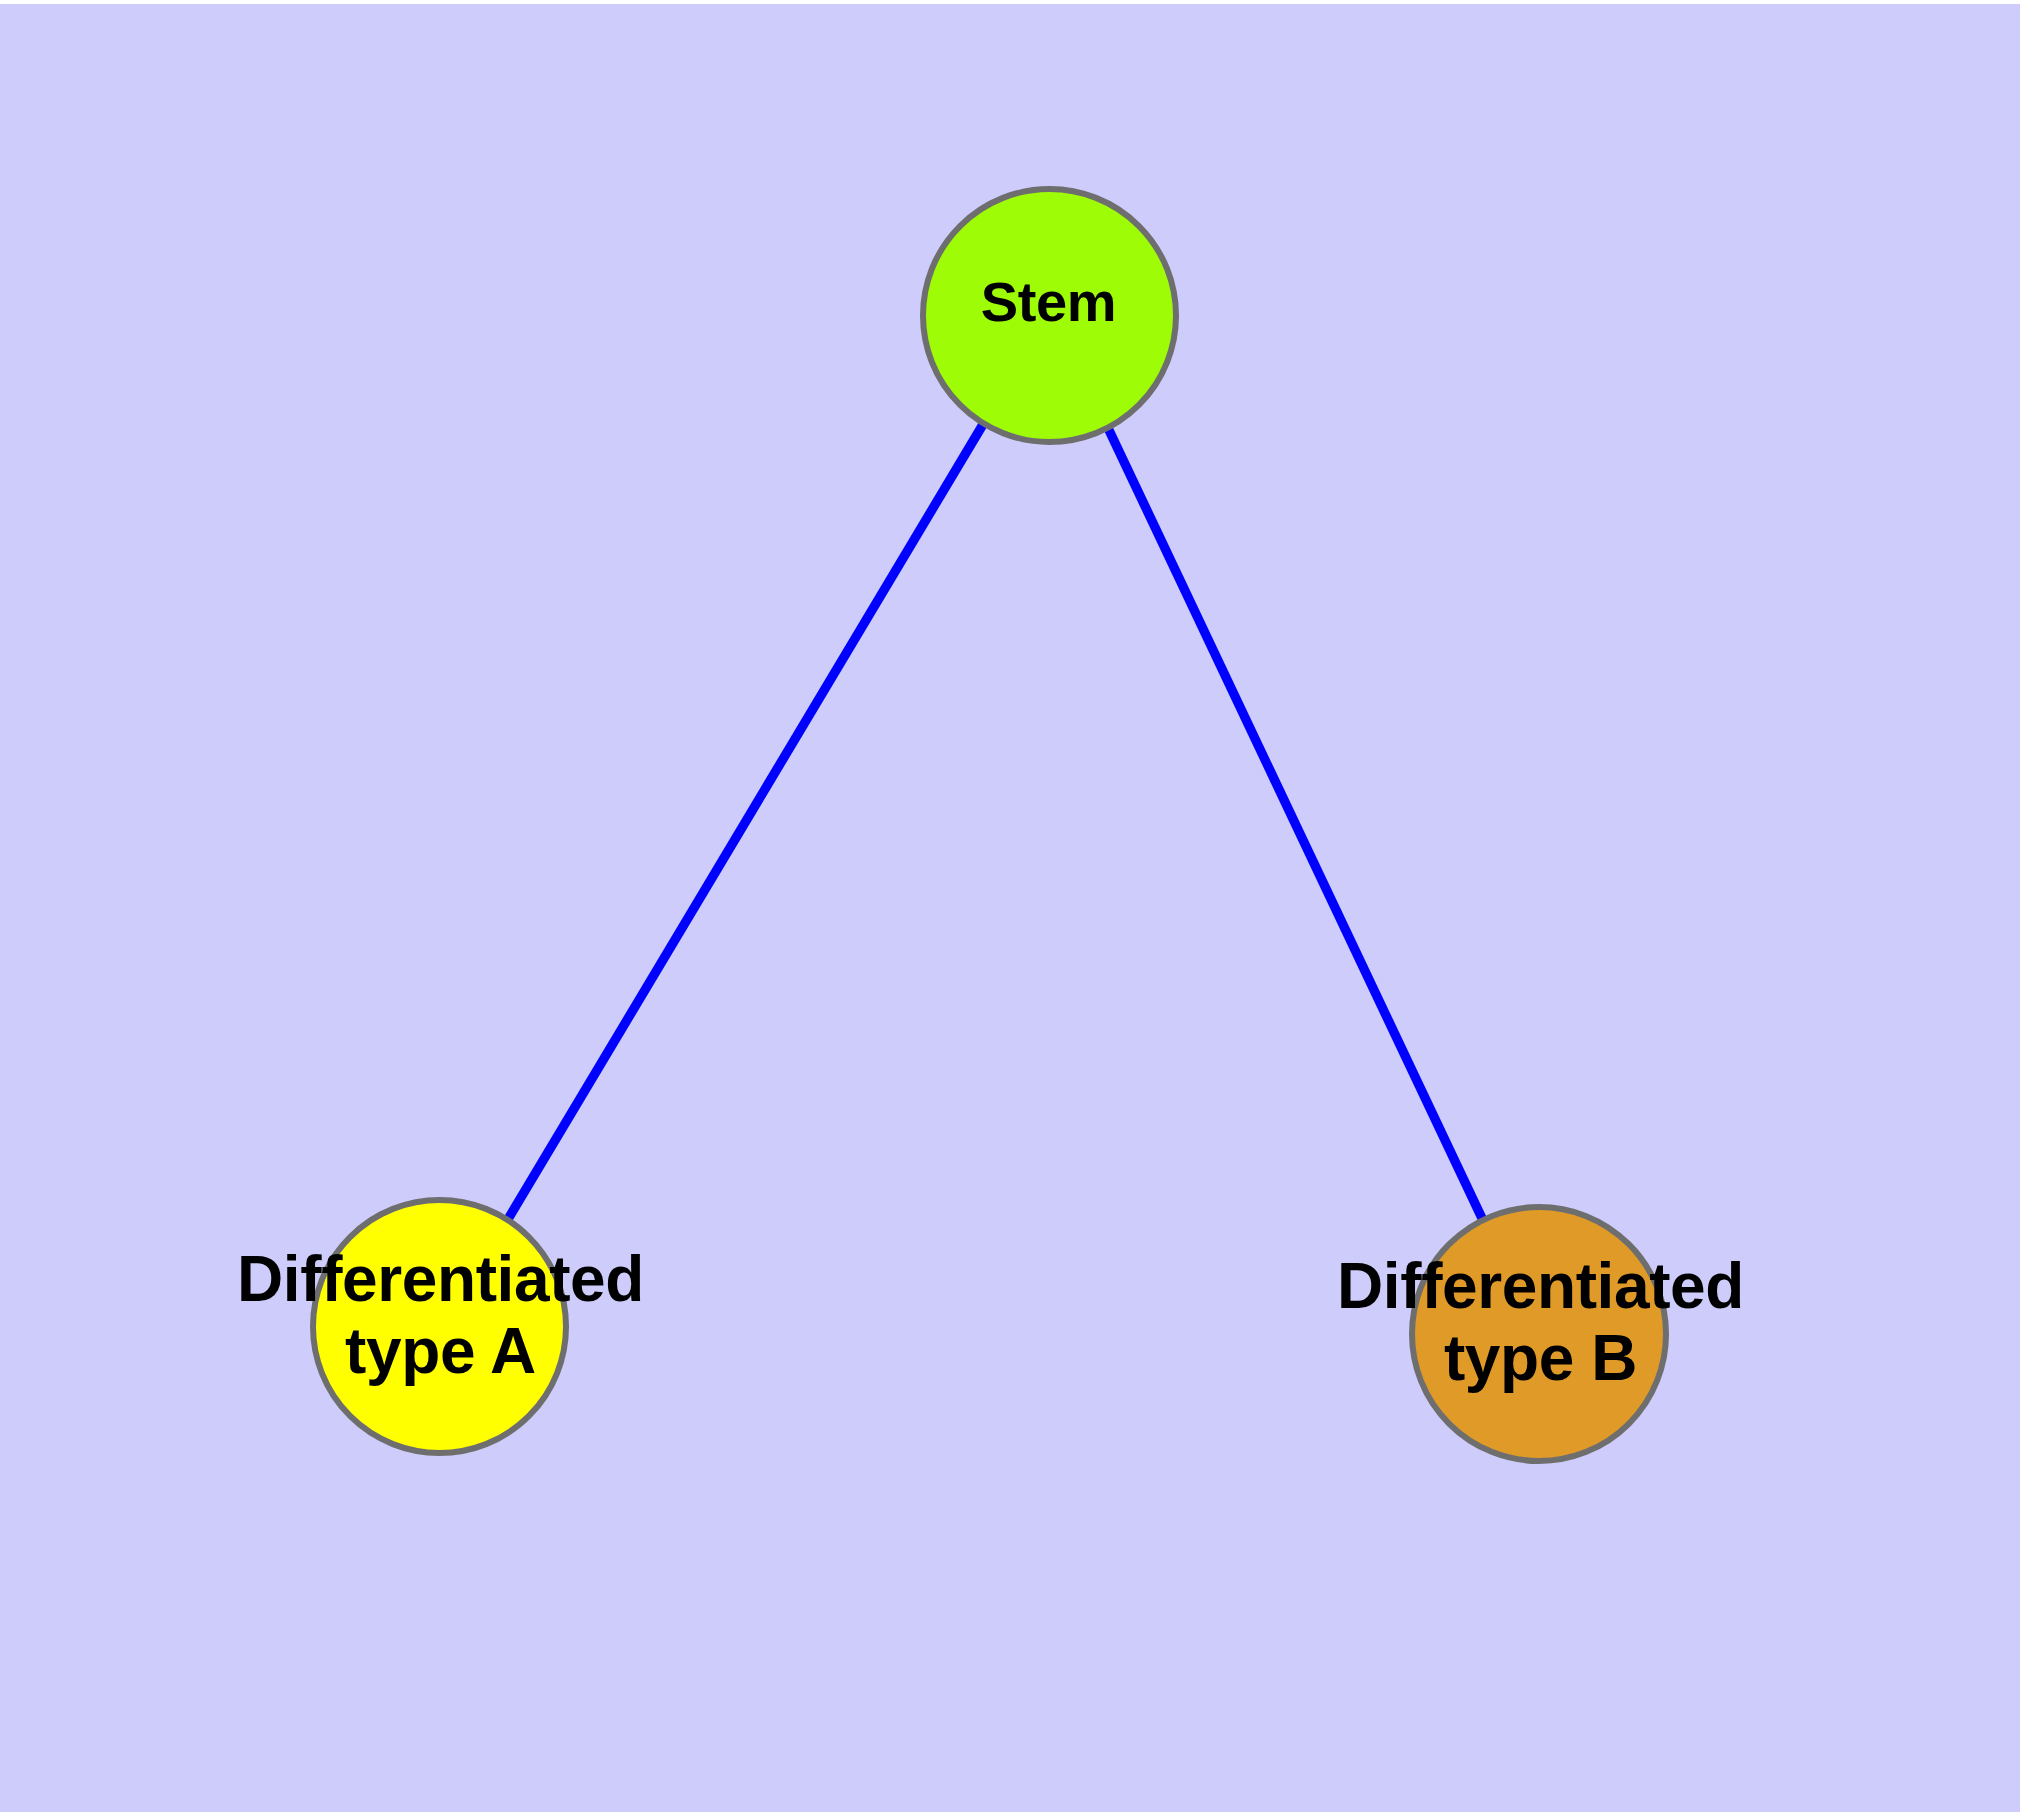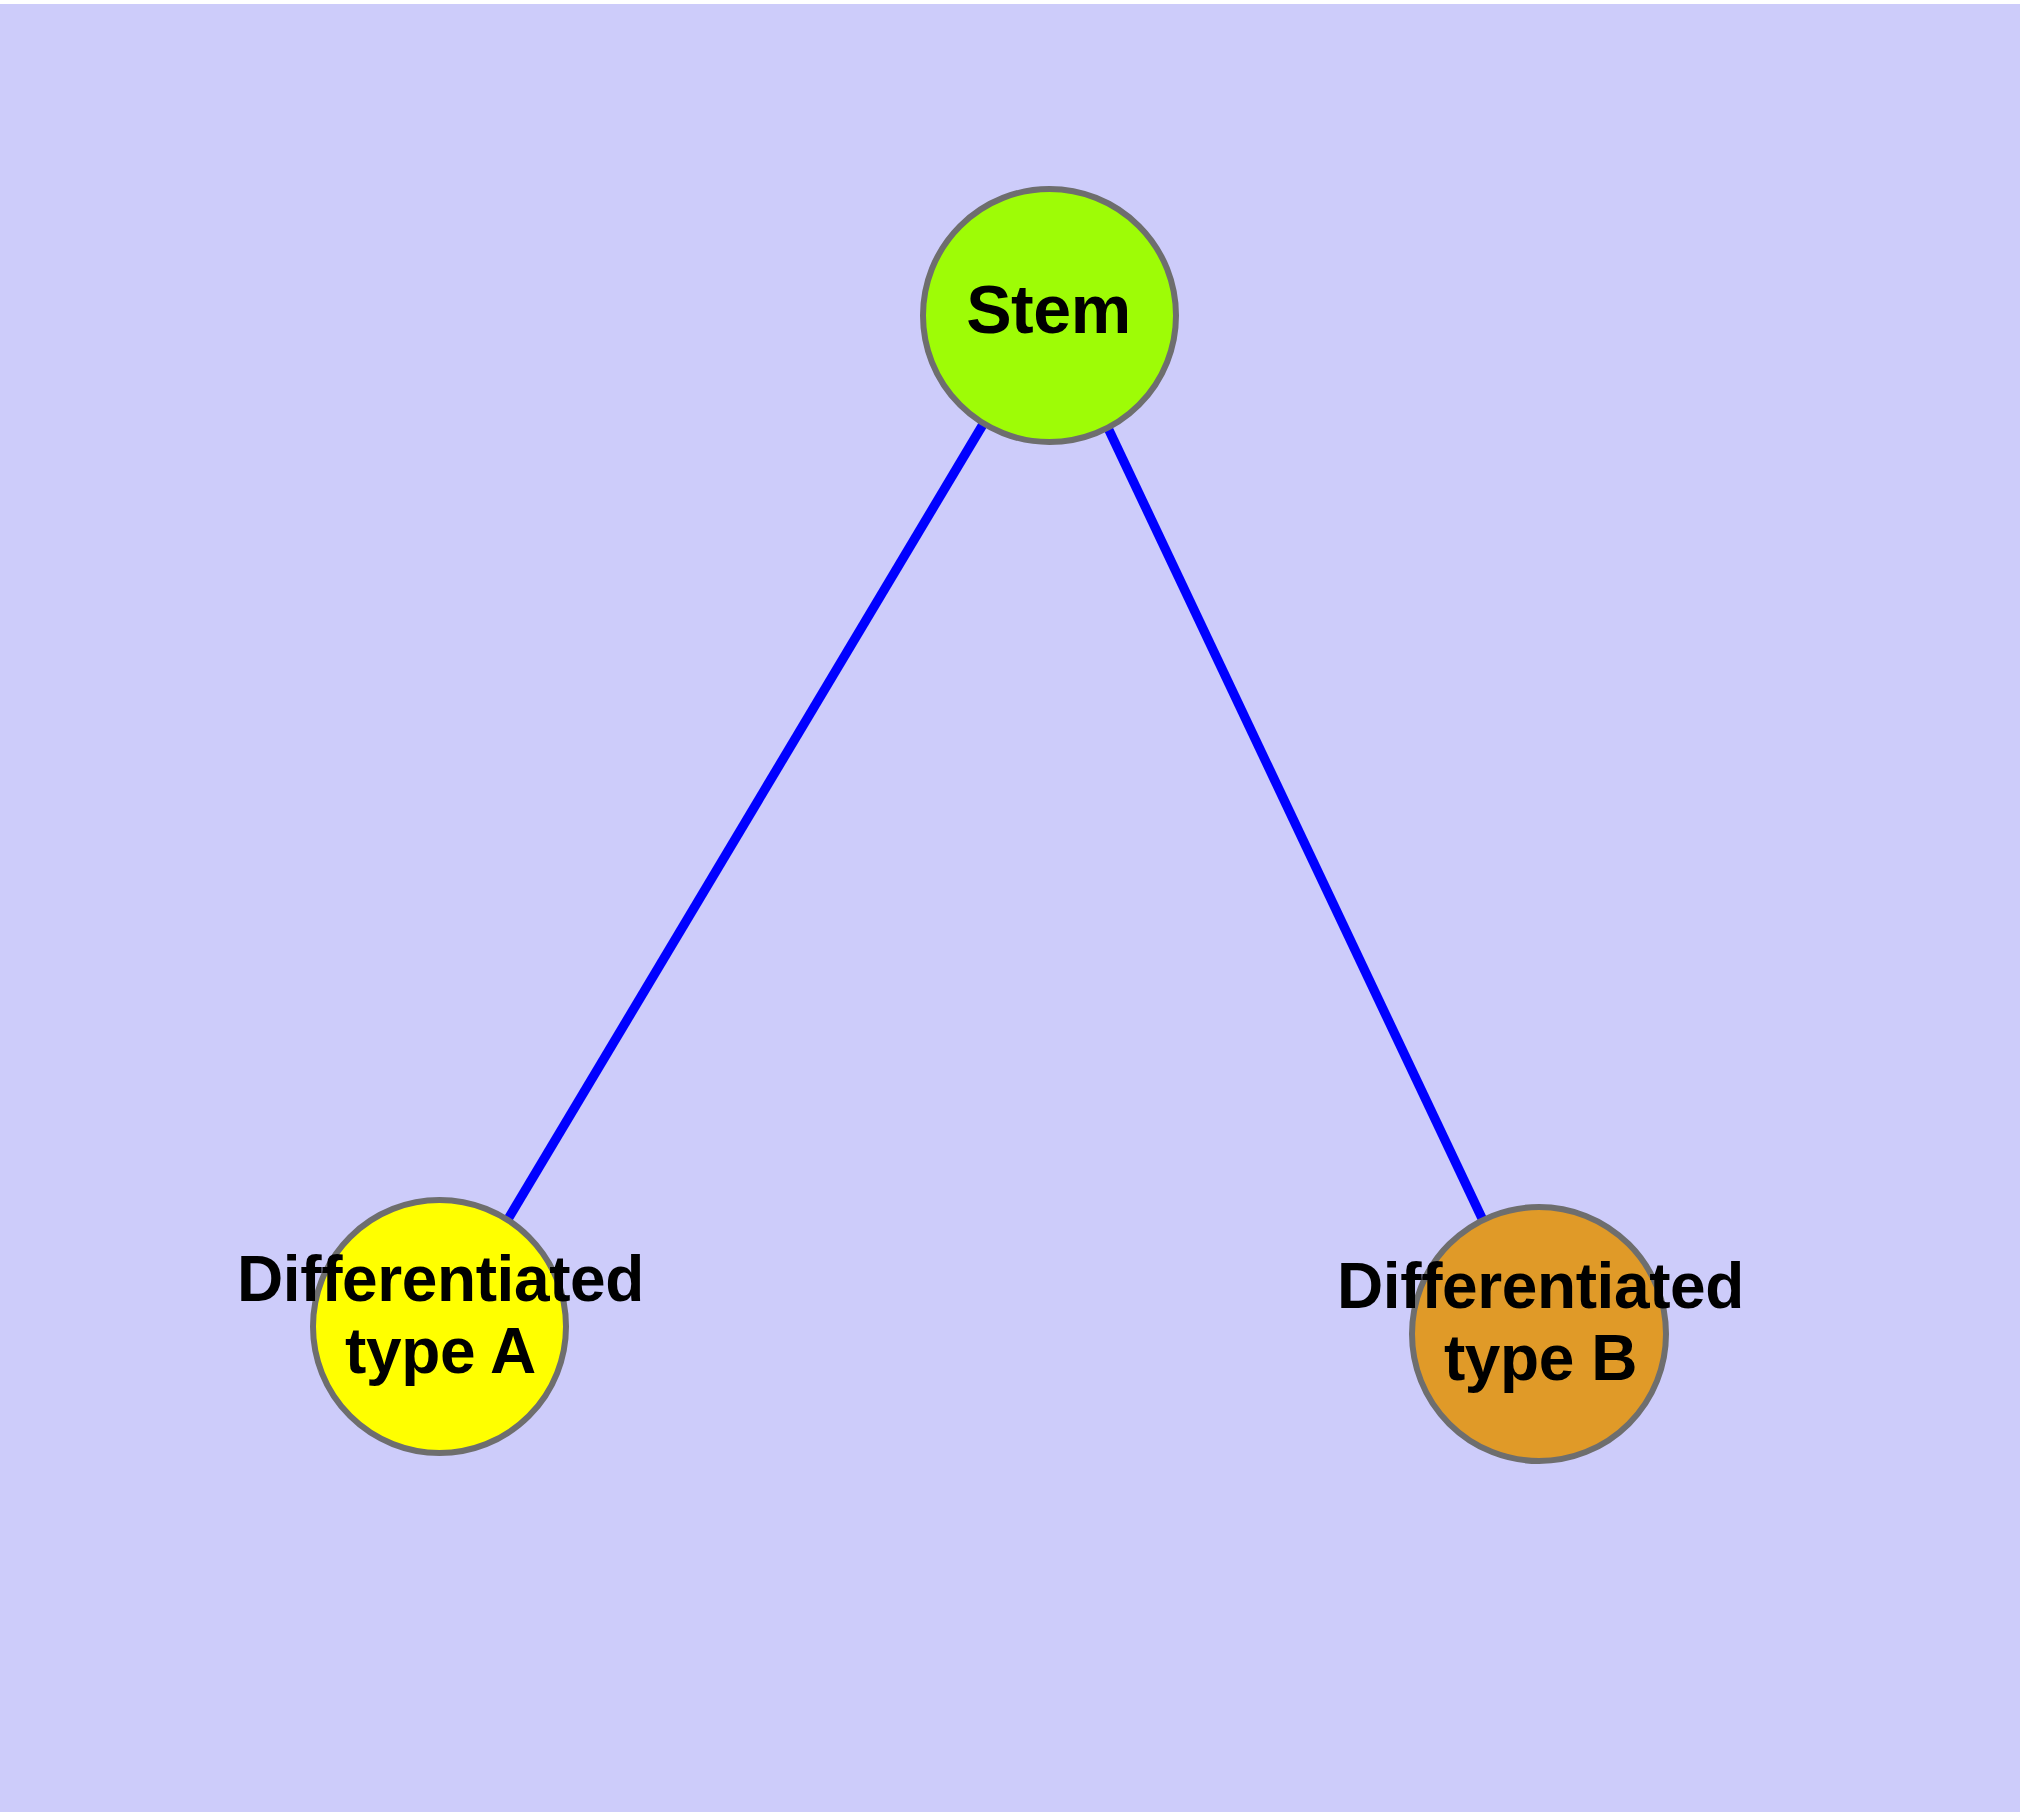--- a/index.html
+++ b/index.html
@@ -64,21 +64,21 @@
     text-align: center;
     white-space: pre;
     line-height: 1.12;
     letter-spacing: -0.4px;
     pointer-events: none;
   }
   #label-stem {
     left: 794px;
     top: 271px;
     width: 509px;
-    font-size: 68px;
+    font-size: 56px;
   }
   #label-diff-a {
     left: 186px;
     top: 1244px;
     width: 509px;
     font-size: 64px;
   }
   #label-diff-b {
     left: 1286px;
     top: 1251px;

